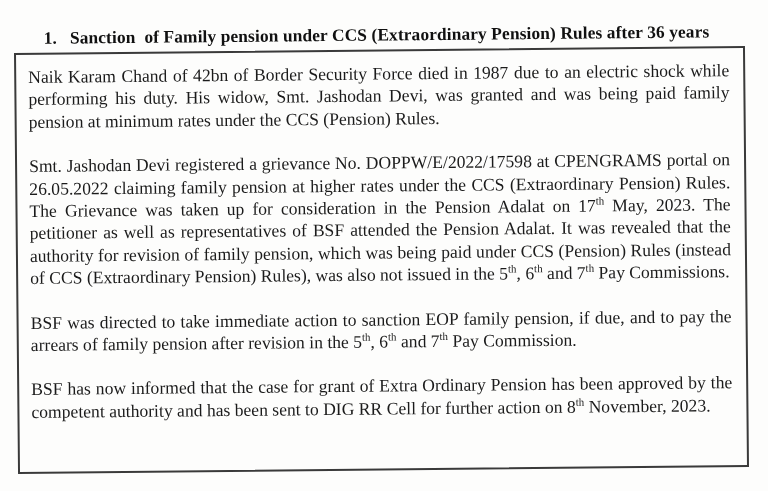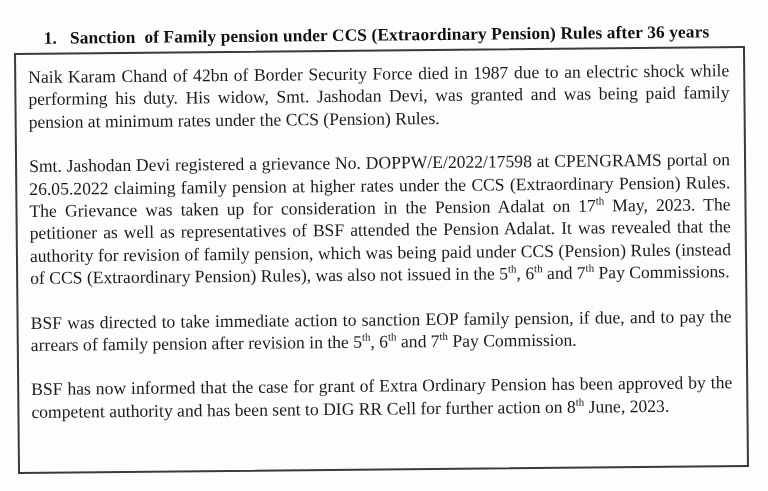--- a/index.html
+++ b/index.html
@@ -62,15 +62,15 @@
 
 <div class="scan-tilt">
   <h1 class="doc-heading">
     <span class="heading-number">1.</span><span>Sanction  of Family pension under CCS (Extraordinary Pension) Rules after 36 years</span>
   </h1>
 
   <div class="note-box">
       <p><span>Naik Karam Chand of 42bn of Border Security Force died in 1987 due to an electric shock while performing his duty. His widow, Smt. Jashodan Devi, was granted and was being paid family pension at minimum rates under the CCS (Pension) Rules.</span></p>
       <p><span>Smt. Jashodan Devi registered a grievance No. DOPPW/E/2022/17598 at CPENGRAMS portal on 26.05.2022 claiming family pension at higher rates under the CCS (Extraordinary Pension) Rules. The Grievance was taken up for consideration in the Pension Adalat on 17</span><sup>th</sup><span> May, 2023. The petitioner as well as representatives of BSF attended the Pension Adalat. It was revealed that the authority for revision of family pension, which was being paid under CCS (Pension) Rules (instead of CCS (Extraordinary Pension) Rules), was also not issued in the 5</span><sup>th</sup><span>, 6</span><sup>th</sup><span> and 7</span><sup>th</sup><span> Pay Commissions.</span></p>
       <p><span>BSF was directed to take immediate action to sanction EOP family pension, if due, and to pay the arrears of family pension after revision in the 5</span><sup>th</sup><span>, 6</span><sup>th</sup><span> and 7</span><sup>th</sup><span> Pay Commission.</span></p>
-      <p><span>BSF has now informed that the case for grant of Extra Ordinary Pension has been approved by the competent authority and has been sent to DIG RR Cell for further action on 8</span><sup>th</sup><span> June, 2023.</span></p>
+      <p><span>BSF has now informed that the case for grant of Extra Ordinary Pension has been approved by the competent authority and has been sent to DIG RR Cell for further action on 8</span><sup>th</sup><span> November, 2023.</span></p>
     </div>
 </div>
 
 </body></html>

